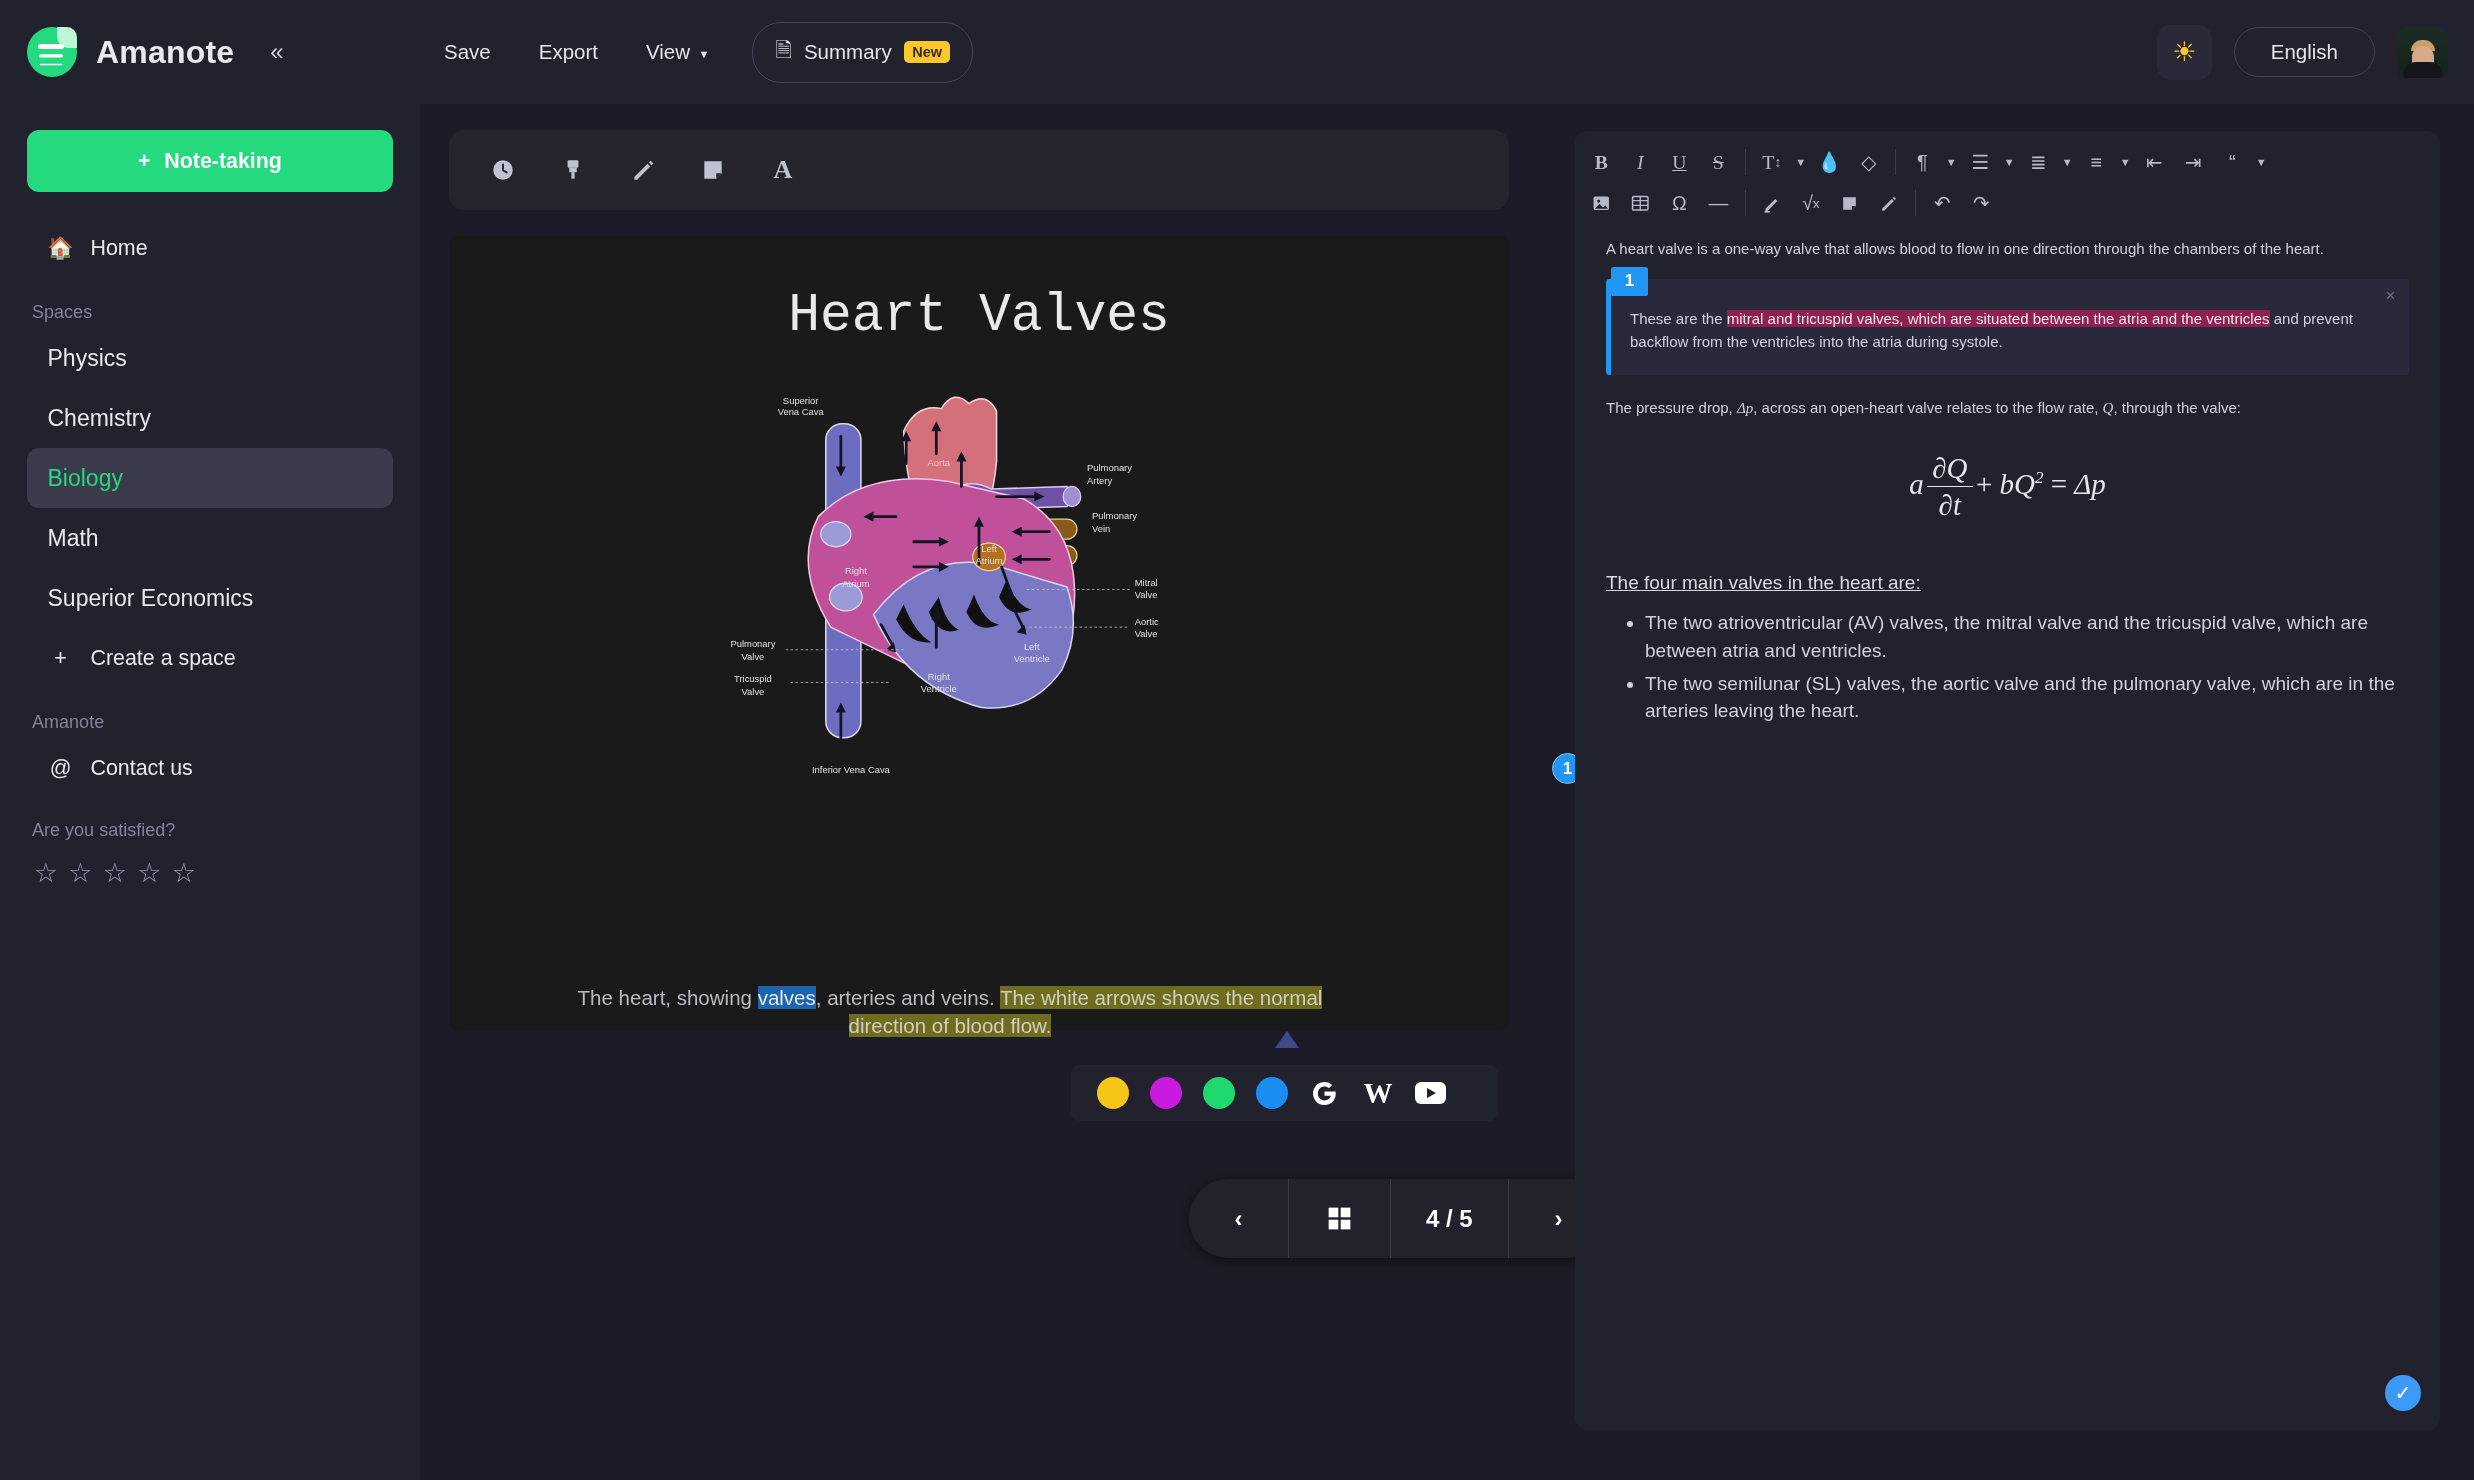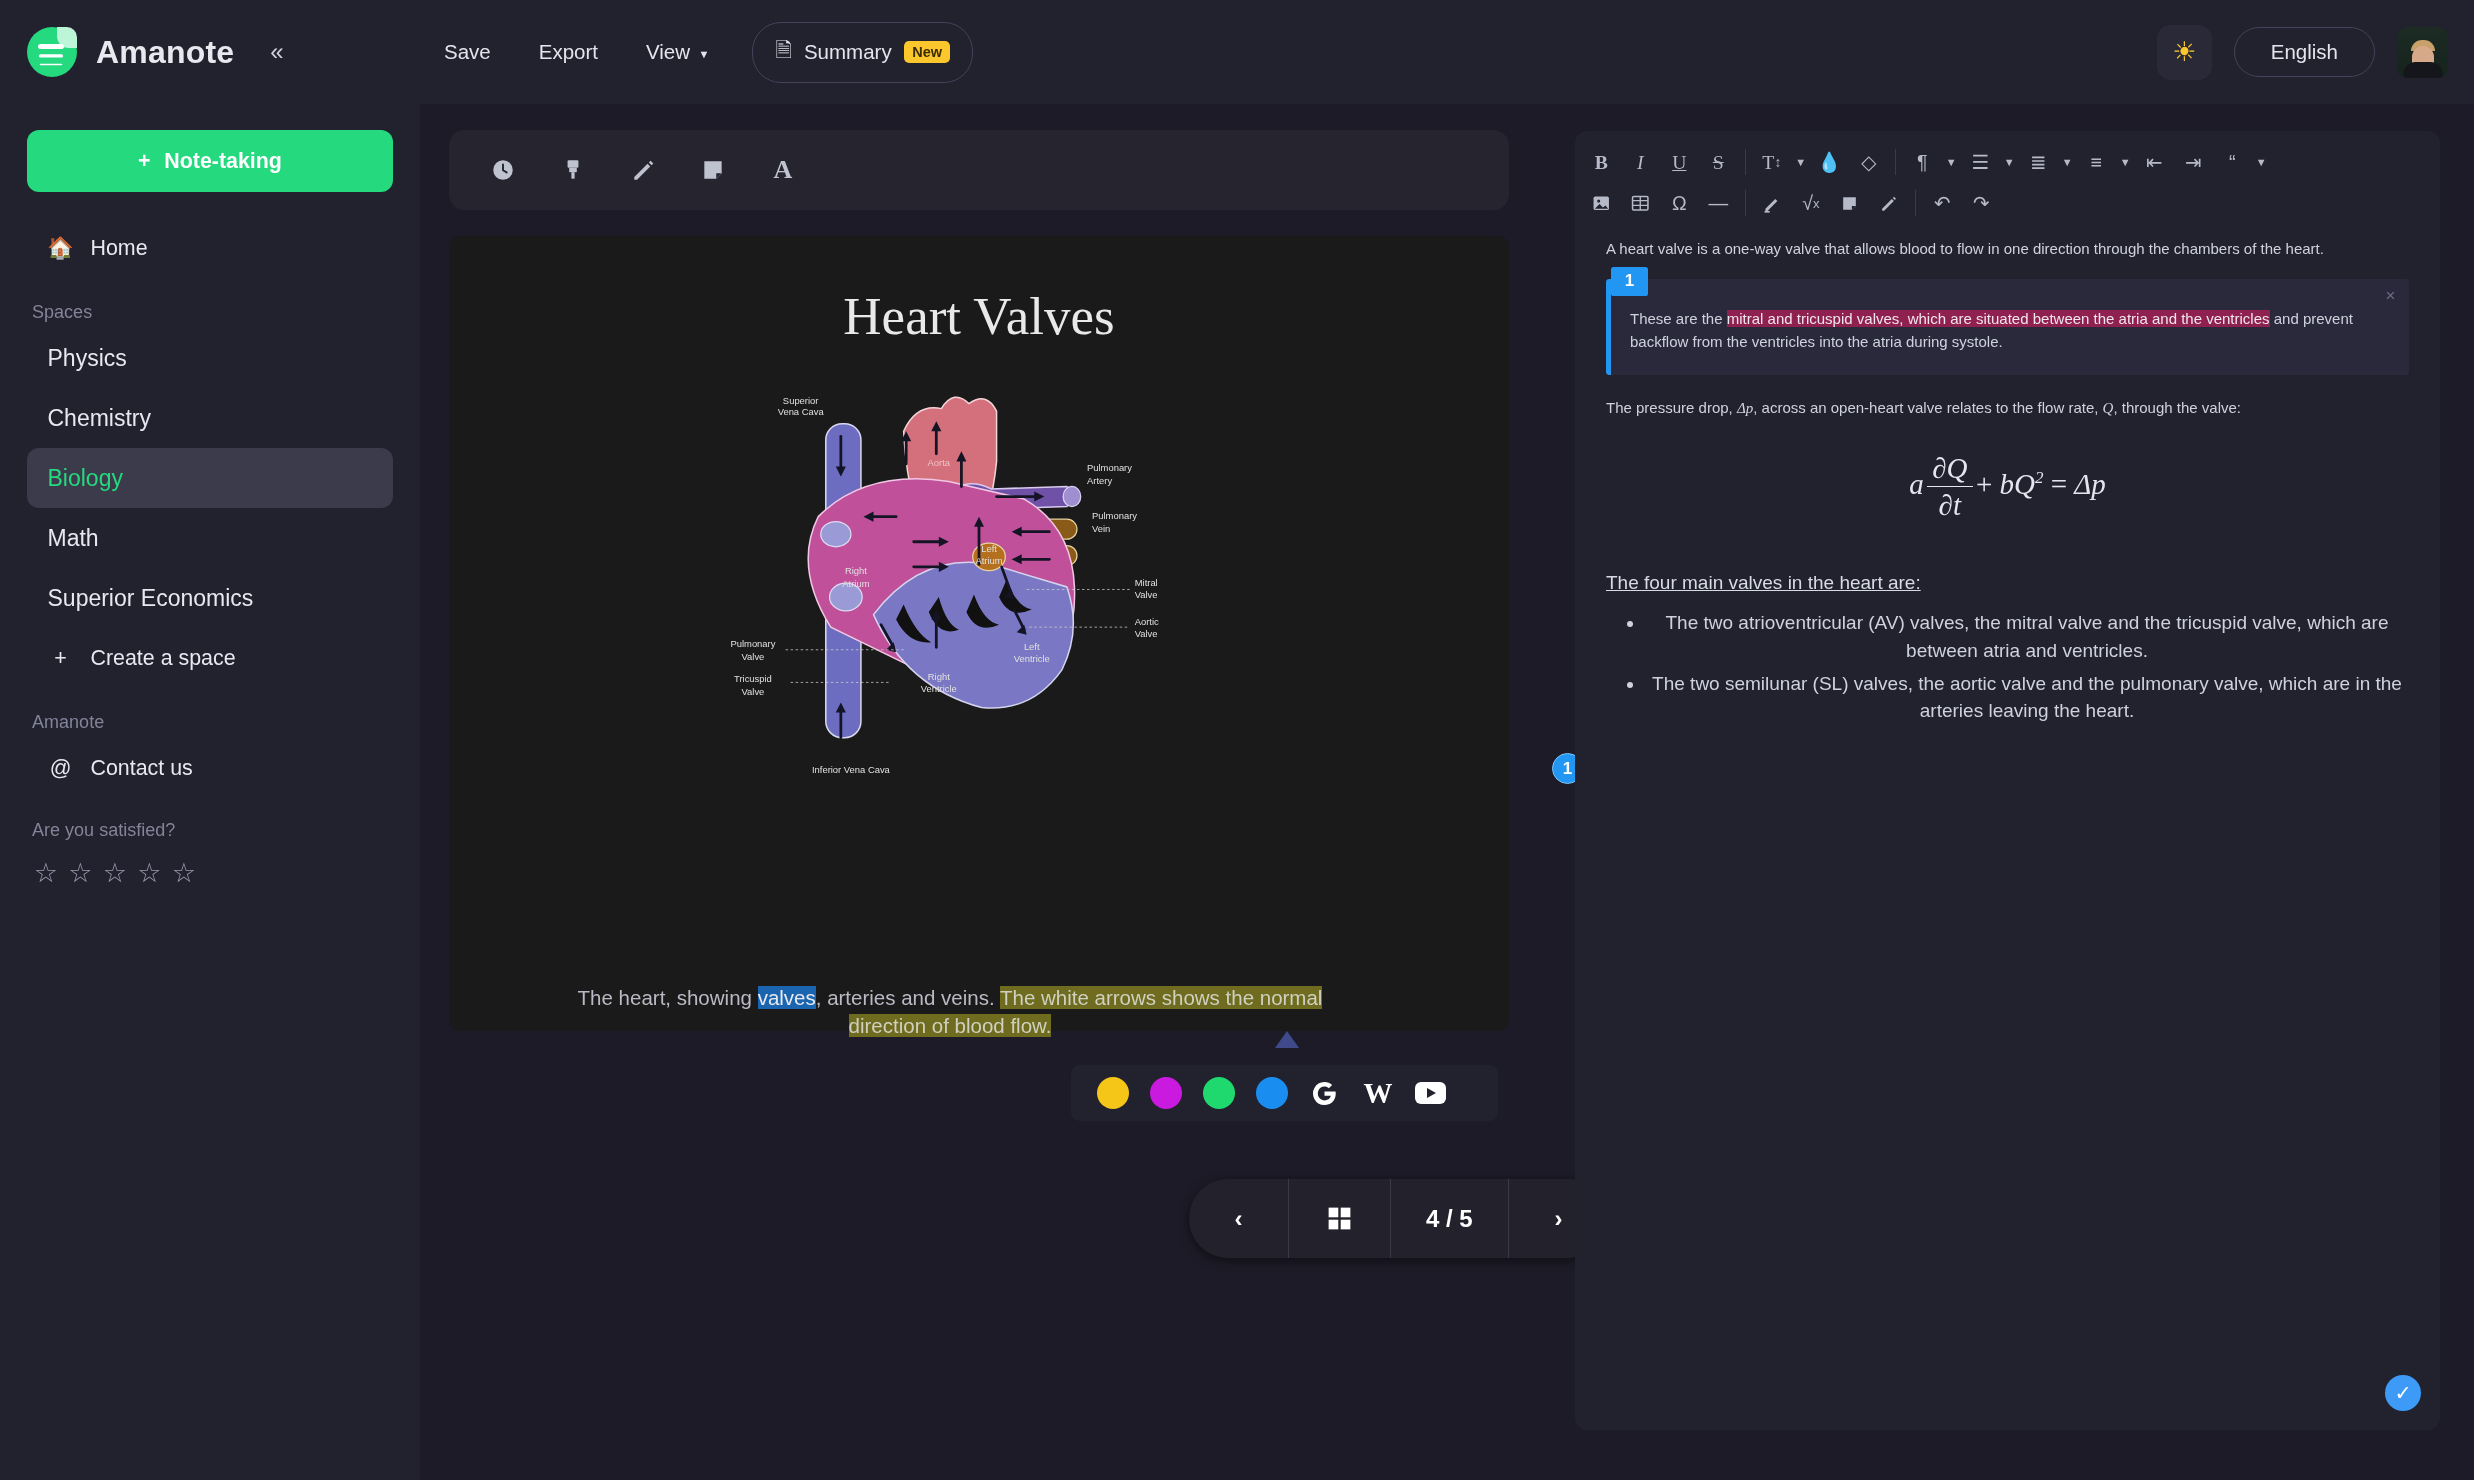--- a/index.html
+++ b/index.html
@@ -128,21 +128,21 @@
   .vtool {
     width:70px; height:63px; display:flex; align-items:center; justify-content:center;
     cursor:pointer; color:#bfc2cf;
   }
   #slide {
     position:absolute; left:29px; top:132px; width:1060px; height:795px;
     background:#1b1a1a; border-radius:10.3px; overflow:hidden;
   }
   #slide-title {
     text-align:center; margin-top: 50px; font-size: 53px; color:#e9e9e9;
-    font-weight: 400; font-family: Liberation Serif, serif;
+    font-weight: 400; font-family: Liberation Mono, monospace;
   }
   #heart-wrap { position:absolute; left:0; top:145px; width:1060px; height:427px; }
   #badge-1 {
     position:absolute; left:1132px; top:649px;
     width:31px; height:31px; border-radius:50%;
     background:#2196f3; color:#fff; font-size:17px; font-weight:700;
     display:flex; align-items:center; justify-content:center; cursor:pointer;
     border:1.7px solid #7fc4f7;
   }
   #caption {
@@ -215,21 +215,21 @@
   .hl-crimson { background:#8e2150; color:#f0e6ec; }
   #formula {
     text-align:center; font-family:"Liberation Serif", serif; font-size:29px;
     color:#e4e6ef; margin: 32px 0 50px 0;
   }
   .frac { display:inline-block; vertical-align:middle; text-align:center; margin: 0 3.4px; }
   .frac .num { display:block; border-bottom:1.3px solid #e4e6ef; padding: 0 5.1px 1.7px 5.1px; }
   .frac .den { display:block; padding: 1.7px 5.1px 0 5.1px; }
   .it { font-style: italic; }
   #list-heading { font-size:19px; color:#d8dae4; text-decoration: underline; margin: 22px 0 15.4px 0; }
-  #bullets { margin: 15px 0 0 39px; text-align: center; }
+  #bullets { margin: 15px 0 0 39px; }
   #bullets li { font-size:19px; line-height:1.45; color:#cfd2dd; margin-bottom: 5.1px; }
   #confirm-btn {
     position:absolute; right:19px; bottom:19px; width:36px; height:36px; border-radius:50%;
     background:#3d9bf7; display:flex; align-items:center; justify-content:center;
     color:#fff; font-size:20.5px; cursor:pointer;
   }
 </style>
 </head>
 <body>
 

